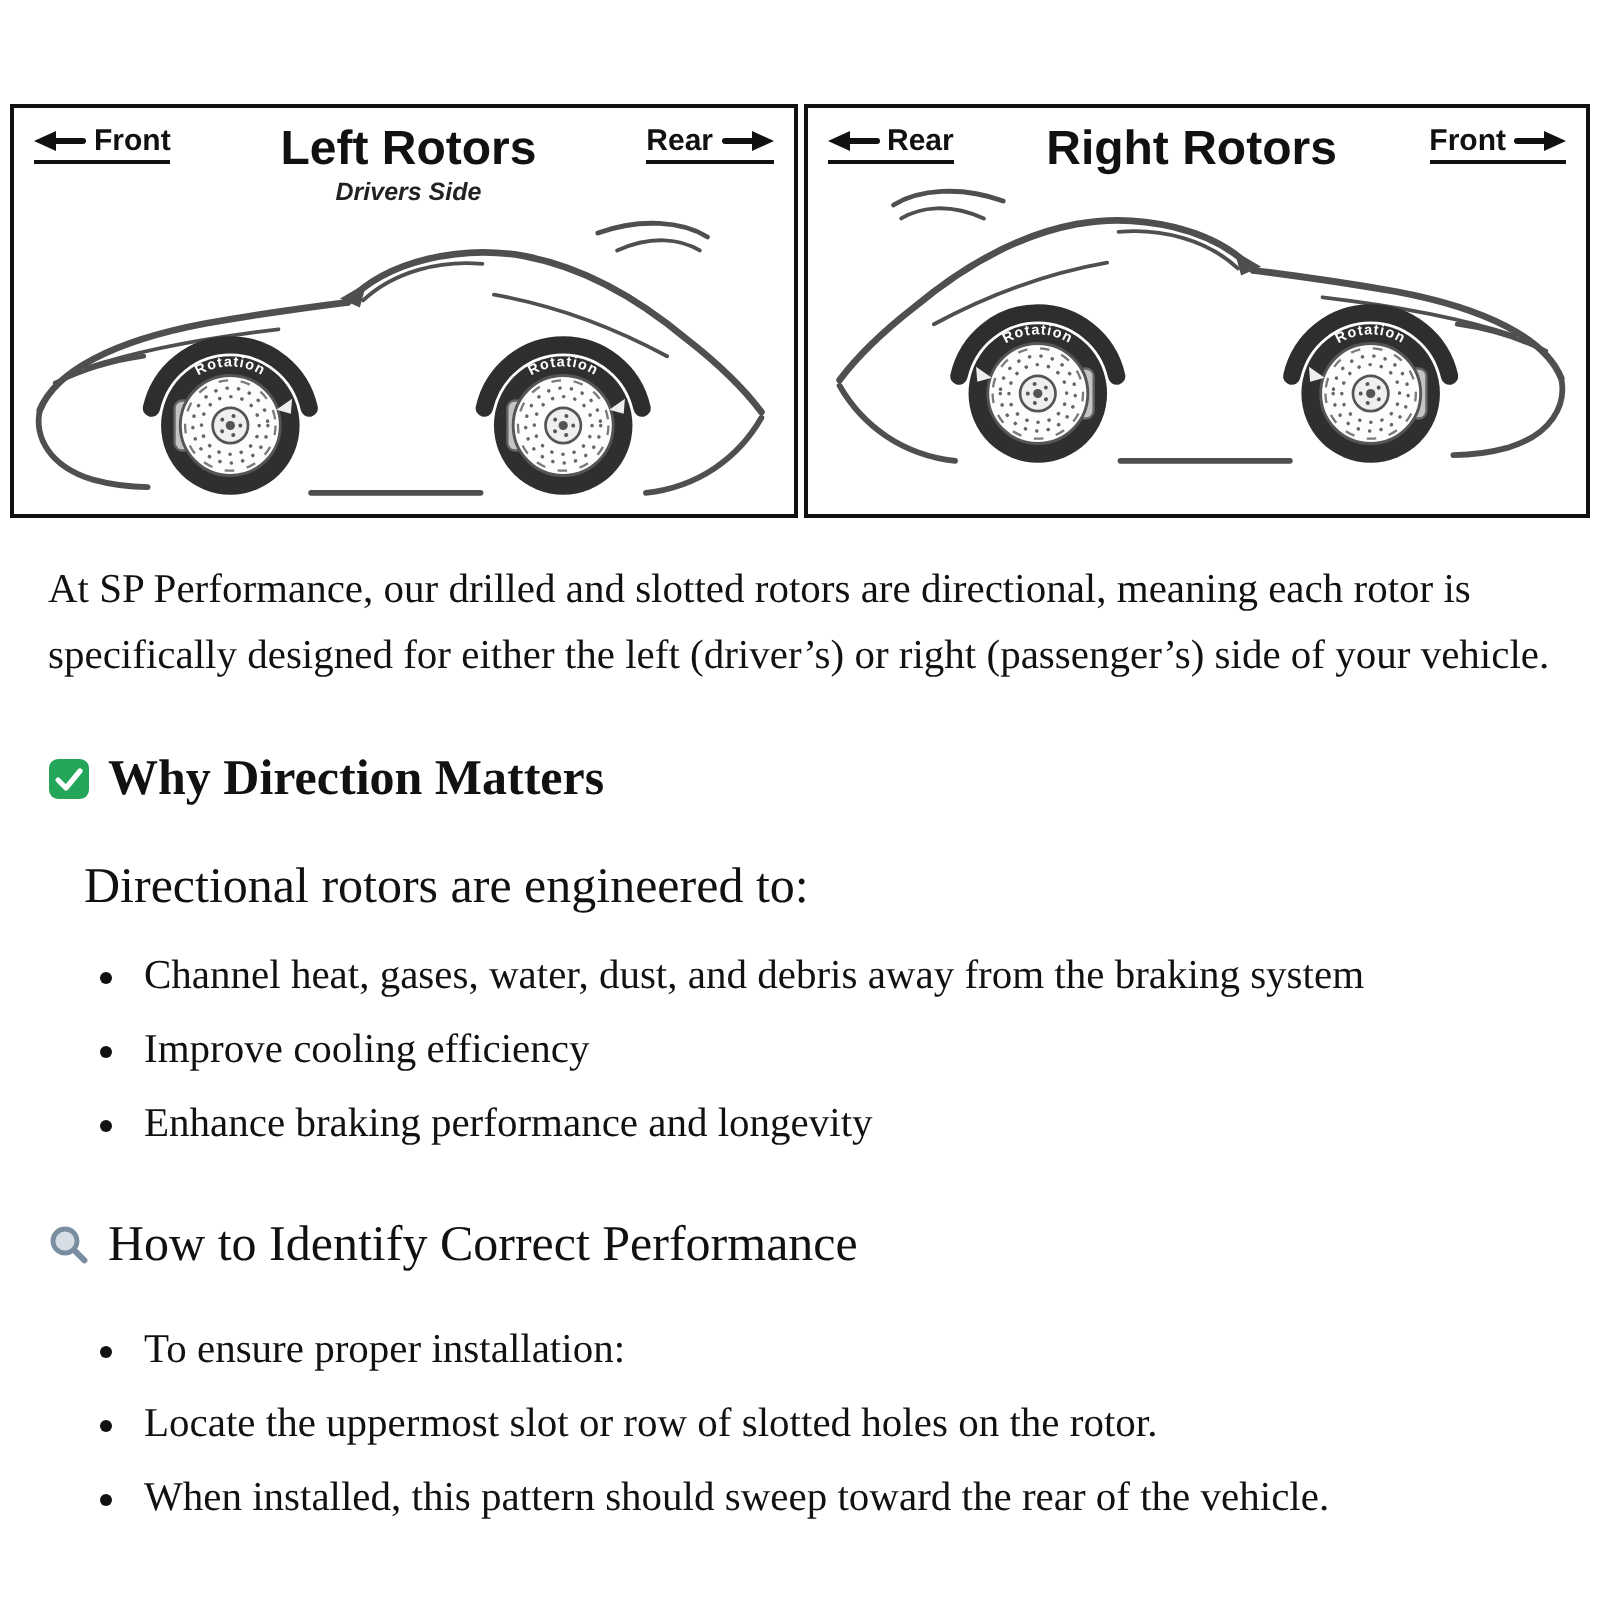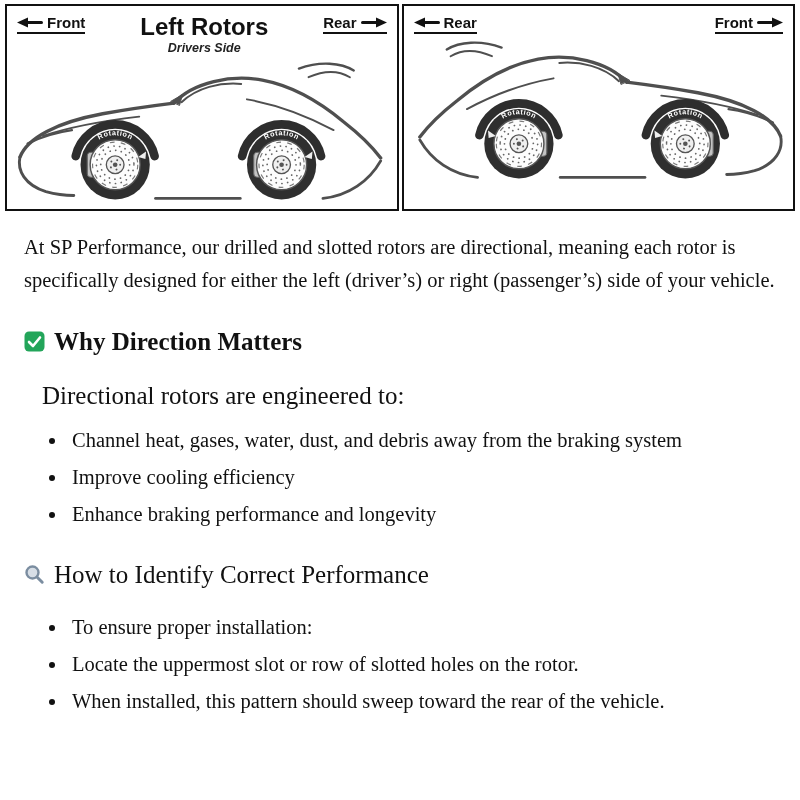--- a/index.html
+++ b/index.html
@@ -6,20 +6,21 @@
   .page{
     width:800px;height:800px;overflow:hidden;background:#fff;
     font-family:"Liberation Serif","DejaVu Serif",serif;color:#111;
     box-sizing:border-box;
   }
   
   .diagram-row{display:flex;gap:3px;margin:4px 5px 0 5px;}
   .panel{
     flex:1;border:2px solid #111;background:#fff;box-sizing:border-box;
     font-family:"Liberation Sans","DejaVu Sans",sans-serif;
+    margin-top:48px;
   }
   .panel-header{
     display:grid;grid-template-columns:auto 1fr auto;align-items:start;
     padding:8px 10px 0 10px;
   }
   .dirlabel{
     display:inline-flex;align-items:center;gap:3px;
     border-bottom:2.5px solid #111;padding-bottom:1px;
     font-weight:700;font-size:15px;color:#111;
   }
@@ -124,20 +125,21 @@
     <div class="panel">
       <div class="panel-header">
         <span class="dirlabel">
           <svg width="27" height="11" viewBox="0 0 27 11">
               <polygon points="0,5.5 11,0.5 11,10.5" fill="#111"></polygon>
               <rect x="9" y="4" width="17" height="3" rx="1.5" fill="#111"></rect>
             </svg>
           <span>Rear</span>
         </span>
         <span class="panel-titles">
+          <div class="panel-title">Right Rotors</div>
         </span>
         <span class="dirlabel">
           <span>Front</span>
           <svg width="27" height="11" viewBox="0 0 27 11">
               <polygon points="27,5.5 16,0.5 16,10.5" fill="#111"></polygon>
               <rect x="1" y="4" width="17" height="3" rx="1.5" fill="#111"></rect>
             </svg>
         </span>
       </div>
       <svg class="car-svg" viewBox="0 0 390 158">

